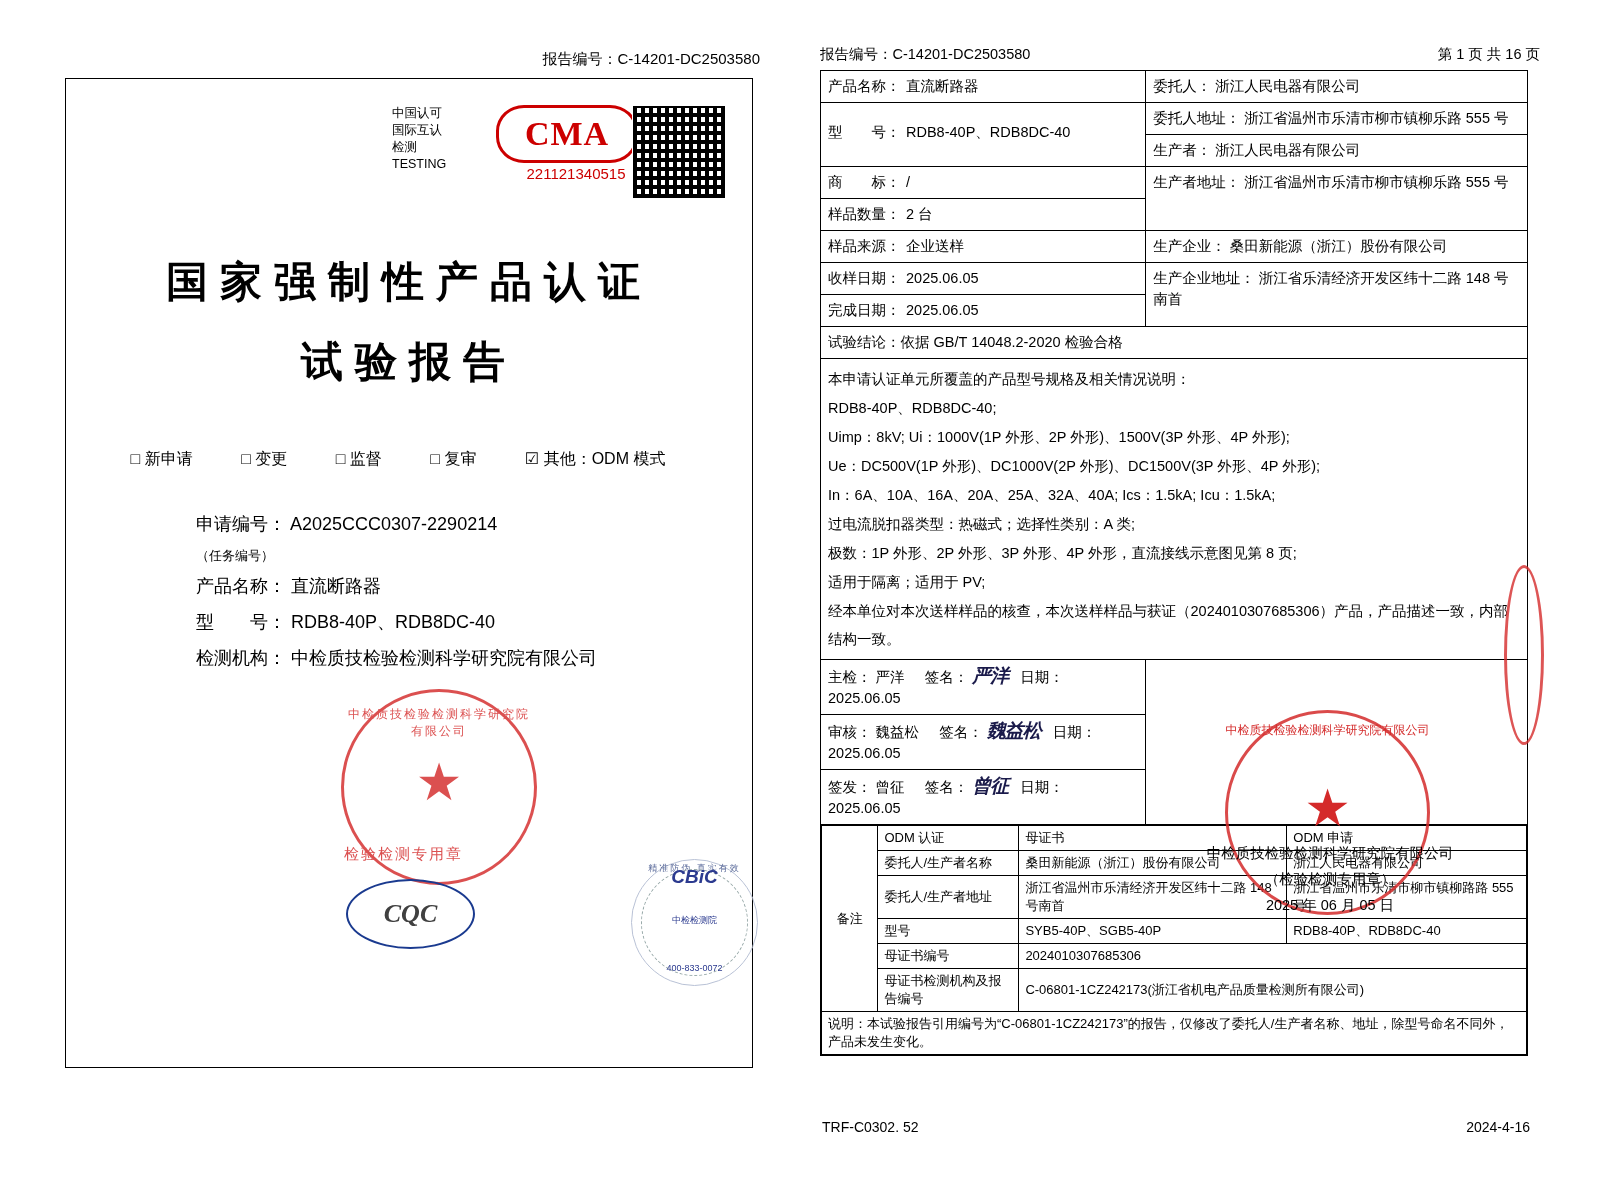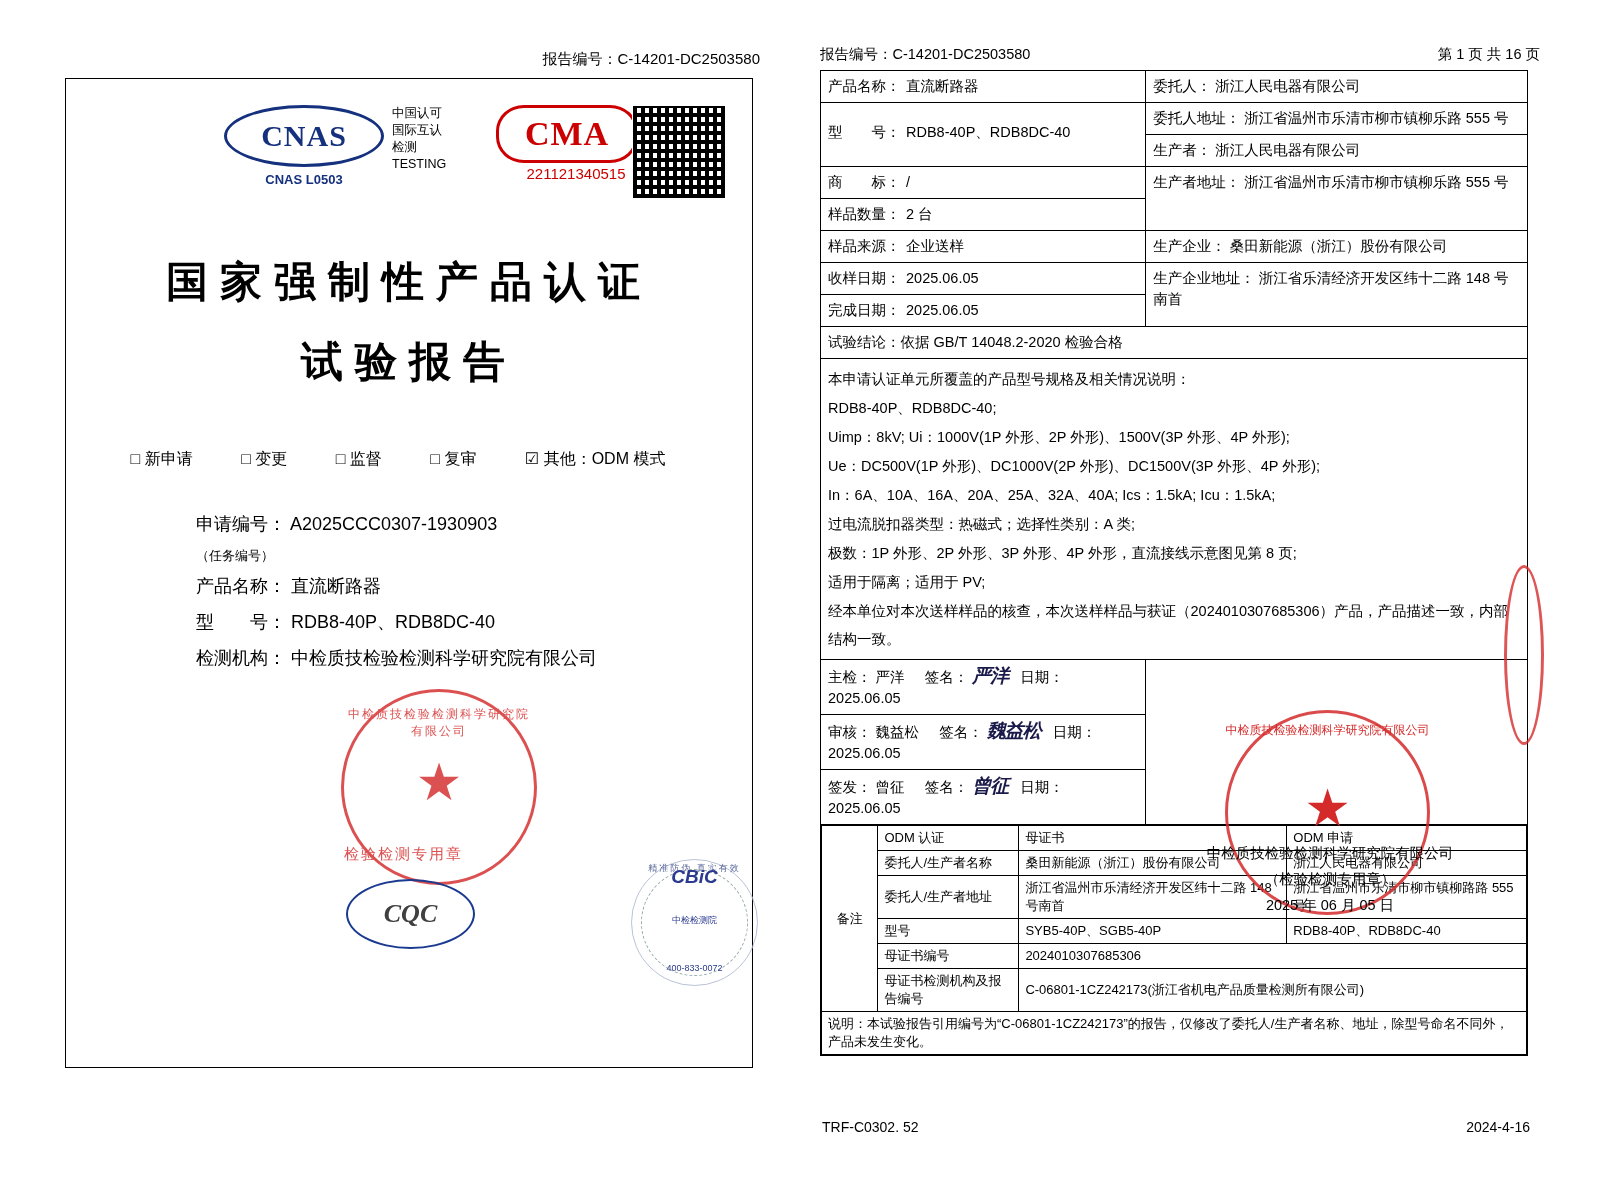--- a/index.html
+++ b/index.html
@@ -367,24 +367,20 @@
 <div class="page">
 
   <div class="left-page">
 
     <div class="left-report-no">报告编号：C-14201-DC2503580</div>
 
     <div class="left-frame">
 
       <div class="logos">
 
-        <div class="logo-cnas">
-          <div class="cnas-ellipse">CNAS</div>
-          <div class="cnas-sub">CNAS L0503</div>
-        </div>
 
         <div class="cnas-text">
           <div>中国认可</div>
           <div>国际互认</div>
           <div>检测</div>
           <div>TESTING</div>
         </div>
 
         <div class="logo-cma">
           <div class="cma-box">CMA</div>
@@ -401,21 +397,21 @@
         <span>□ <span>新申请</span></span>
         <span>□ <span>变更</span></span>
         <span>□ <span>监督</span></span>
         <span>□ <span>复审</span></span>
         <span class="chk-on">☑ <span>其他：ODM 模式</span></span>
       </div>
 
       <div class="info-block">
         <div class="info-row">
           <span class="info-label">申请编号：</span>
-          <span>A2025CCC0307-1930903</span>
+          <span>A2025CCC0307-2290214</span>
         </div>
         <div class="small-note">（任务编号）</div>
         <div class="info-row">
           <span class="info-label">产品名称：</span>
           <span>直流断路器</span>
         </div>
         <div class="info-row">
           <span class="info-label">型　　号：</span>
           <span>RDB8-40P、RDB8DC-40</span>
         </div>

